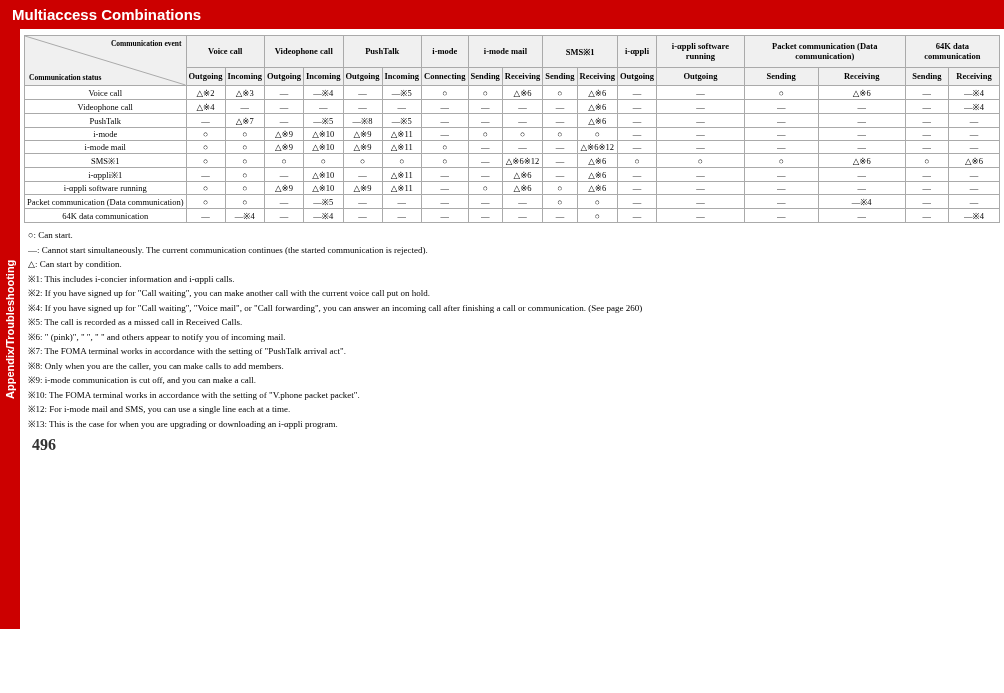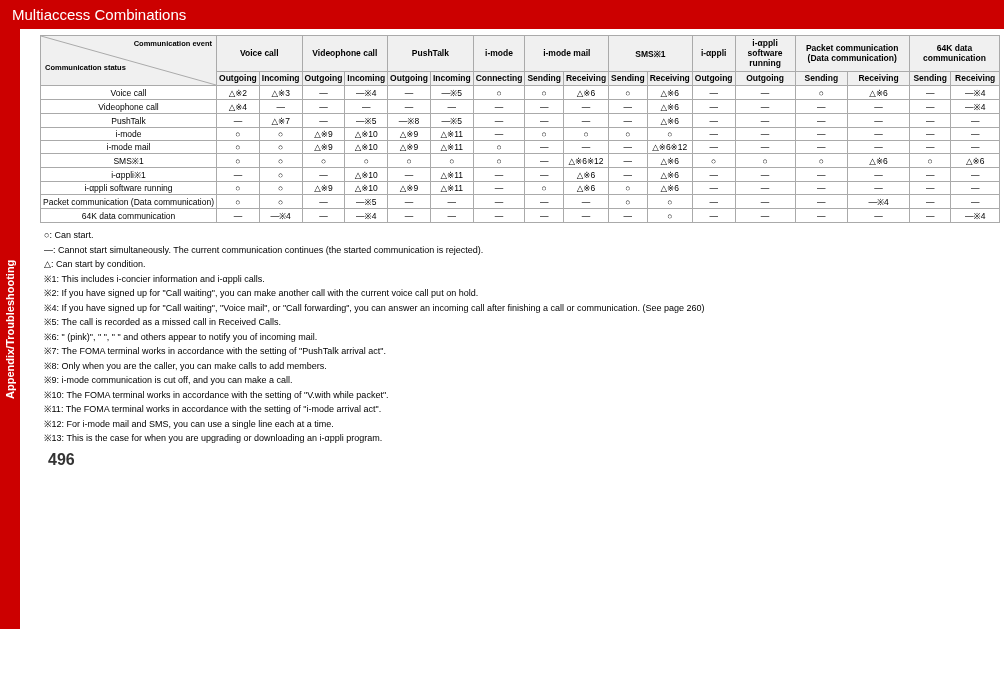--- a/index.html
+++ b/index.html
@@ -7,21 +7,21 @@
       font-family: Arial, sans-serif;
       font-size: 10px;
       background: #fff;
       width: 1004px;
       min-height: 693px;
     }
     .page-header {
       background: #cc0000;
       color: white;
       font-size: 15px;
-      font-weight: normal;
+      font-weight: bold;
       padding: 6px 12px;
     }
     .content {
       display: flex;
       flex-direction: row;
     }
     .sidebar {
       writing-mode: vertical-rl;
       text-orientation: mixed;
       transform: rotate(180deg);
@@ -31,21 +31,22 @@
       font-weight: bold;
       width: 20px;
       min-height: 600px;
       display: flex;
       align-items: center;
       justify-content: center;
       padding: 5px 0;
     }
     .main {
       flex: 1;
-      padding: 6px 4px 4px 20px;
+      padding: 6px 4px 4px 4px;
+      font-family: Liberation Serif, serif;
     }
     table.combo-table {
       border-collapse: collapse;
       width: 100%;
       font-size: 8.5px;
     }
     table.combo-table th, table.combo-table td {
       border: 1px solid #aaa;
       text-align: center;
       padding: 1px 2px;
@@ -65,21 +66,21 @@
     }
     .diag-top {
       position: absolute;
       top: 3px;
       right: 4px;
       font-size: 7.5px;
       text-align: right;
     }
     .diag-bottom {
       position: absolute;
-      bottom: 13px;
+      bottom: 3px;
       left: 4px;
       font-size: 7.5px;
       text-align: left;
     }
     .diag-line {
       position: absolute;
       top: 0; left: 0; right: 0; bottom: 0;
     }
     .row-header {
       text-align: left;
@@ -367,22 +368,21 @@
         <p>—: Cannot start simultaneously. The current communication continues (the started communication is rejected).</p>
         <p>△: Can start by condition.</p>
         <p>※1:   This includes i-concier information and i-αppli calls.</p>
         <p>※2:   If you have signed up for "Call waiting", you can make another call with the current voice call put on hold.</p>
         <p>※4:   If you have signed up for "Call waiting", "Voice mail", or "Call forwarding", you can answer an incoming call after finishing a call or communication. (See page 260)</p>
         <p>※5:   The call is recorded as a missed call in Received Calls.</p>
         <p>※6:   " (pink)", "  ", " " and others appear to notify you of incoming mail.</p>
         <p>※7:   The FOMA terminal works in accordance with the setting of "PushTalk arrival act".</p>
         <p>※8:   Only when you are the caller, you can make calls to add members.</p>
         <p>※9:   i-mode communication is cut off, and you can make a call.</p>
-        <p>※10:  The FOMA terminal works in accordance with the setting of "V.with while packet".</p>
-        <p>※11:  The FOMA terminal works in accordance with the setting of "i-mode arrival act".</p>
+        <p>※10:  The FOMA terminal works in accordance with the setting of "V.phone packet packet".</p>
         <p>※12:  For i-mode mail and SMS, you can use a single line each at a time.</p>
         <p>※13:  This is the case for when you are upgrading or downloading an i-αppli program.</p>
       </div>
 
     <div class="page-footer">
       <span>496</span>
     </div>
   </div>
 </div>
 

